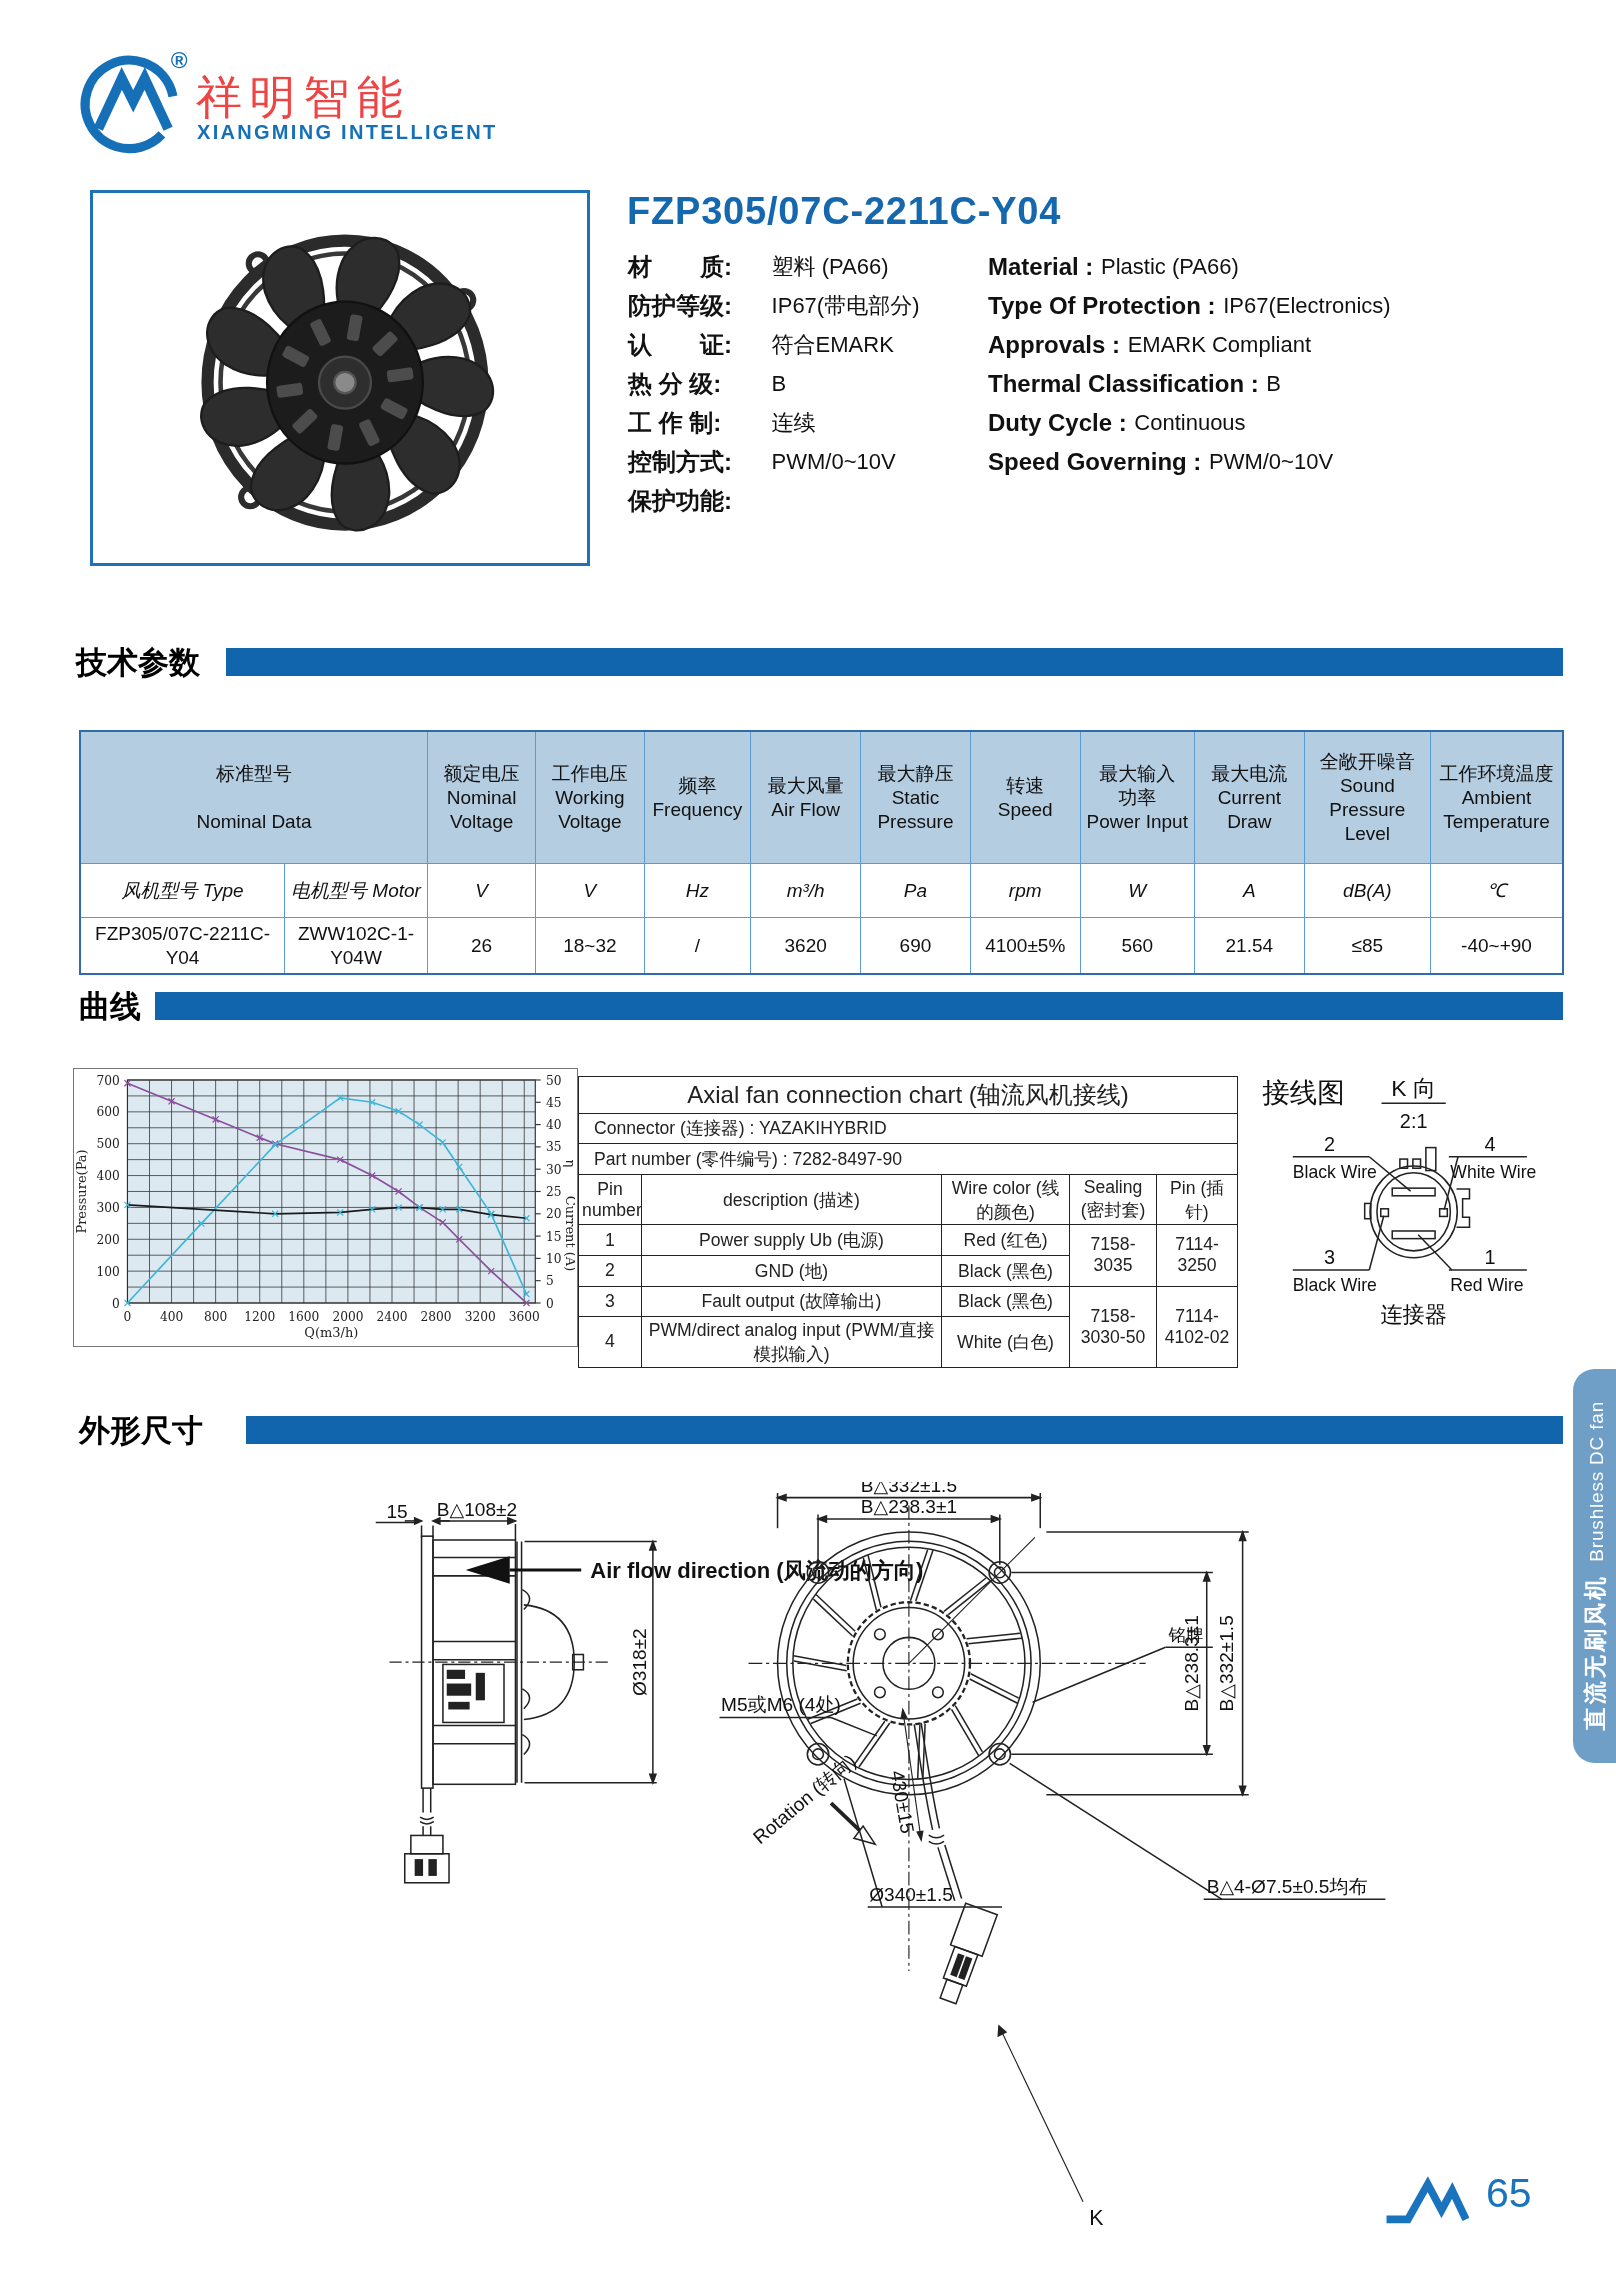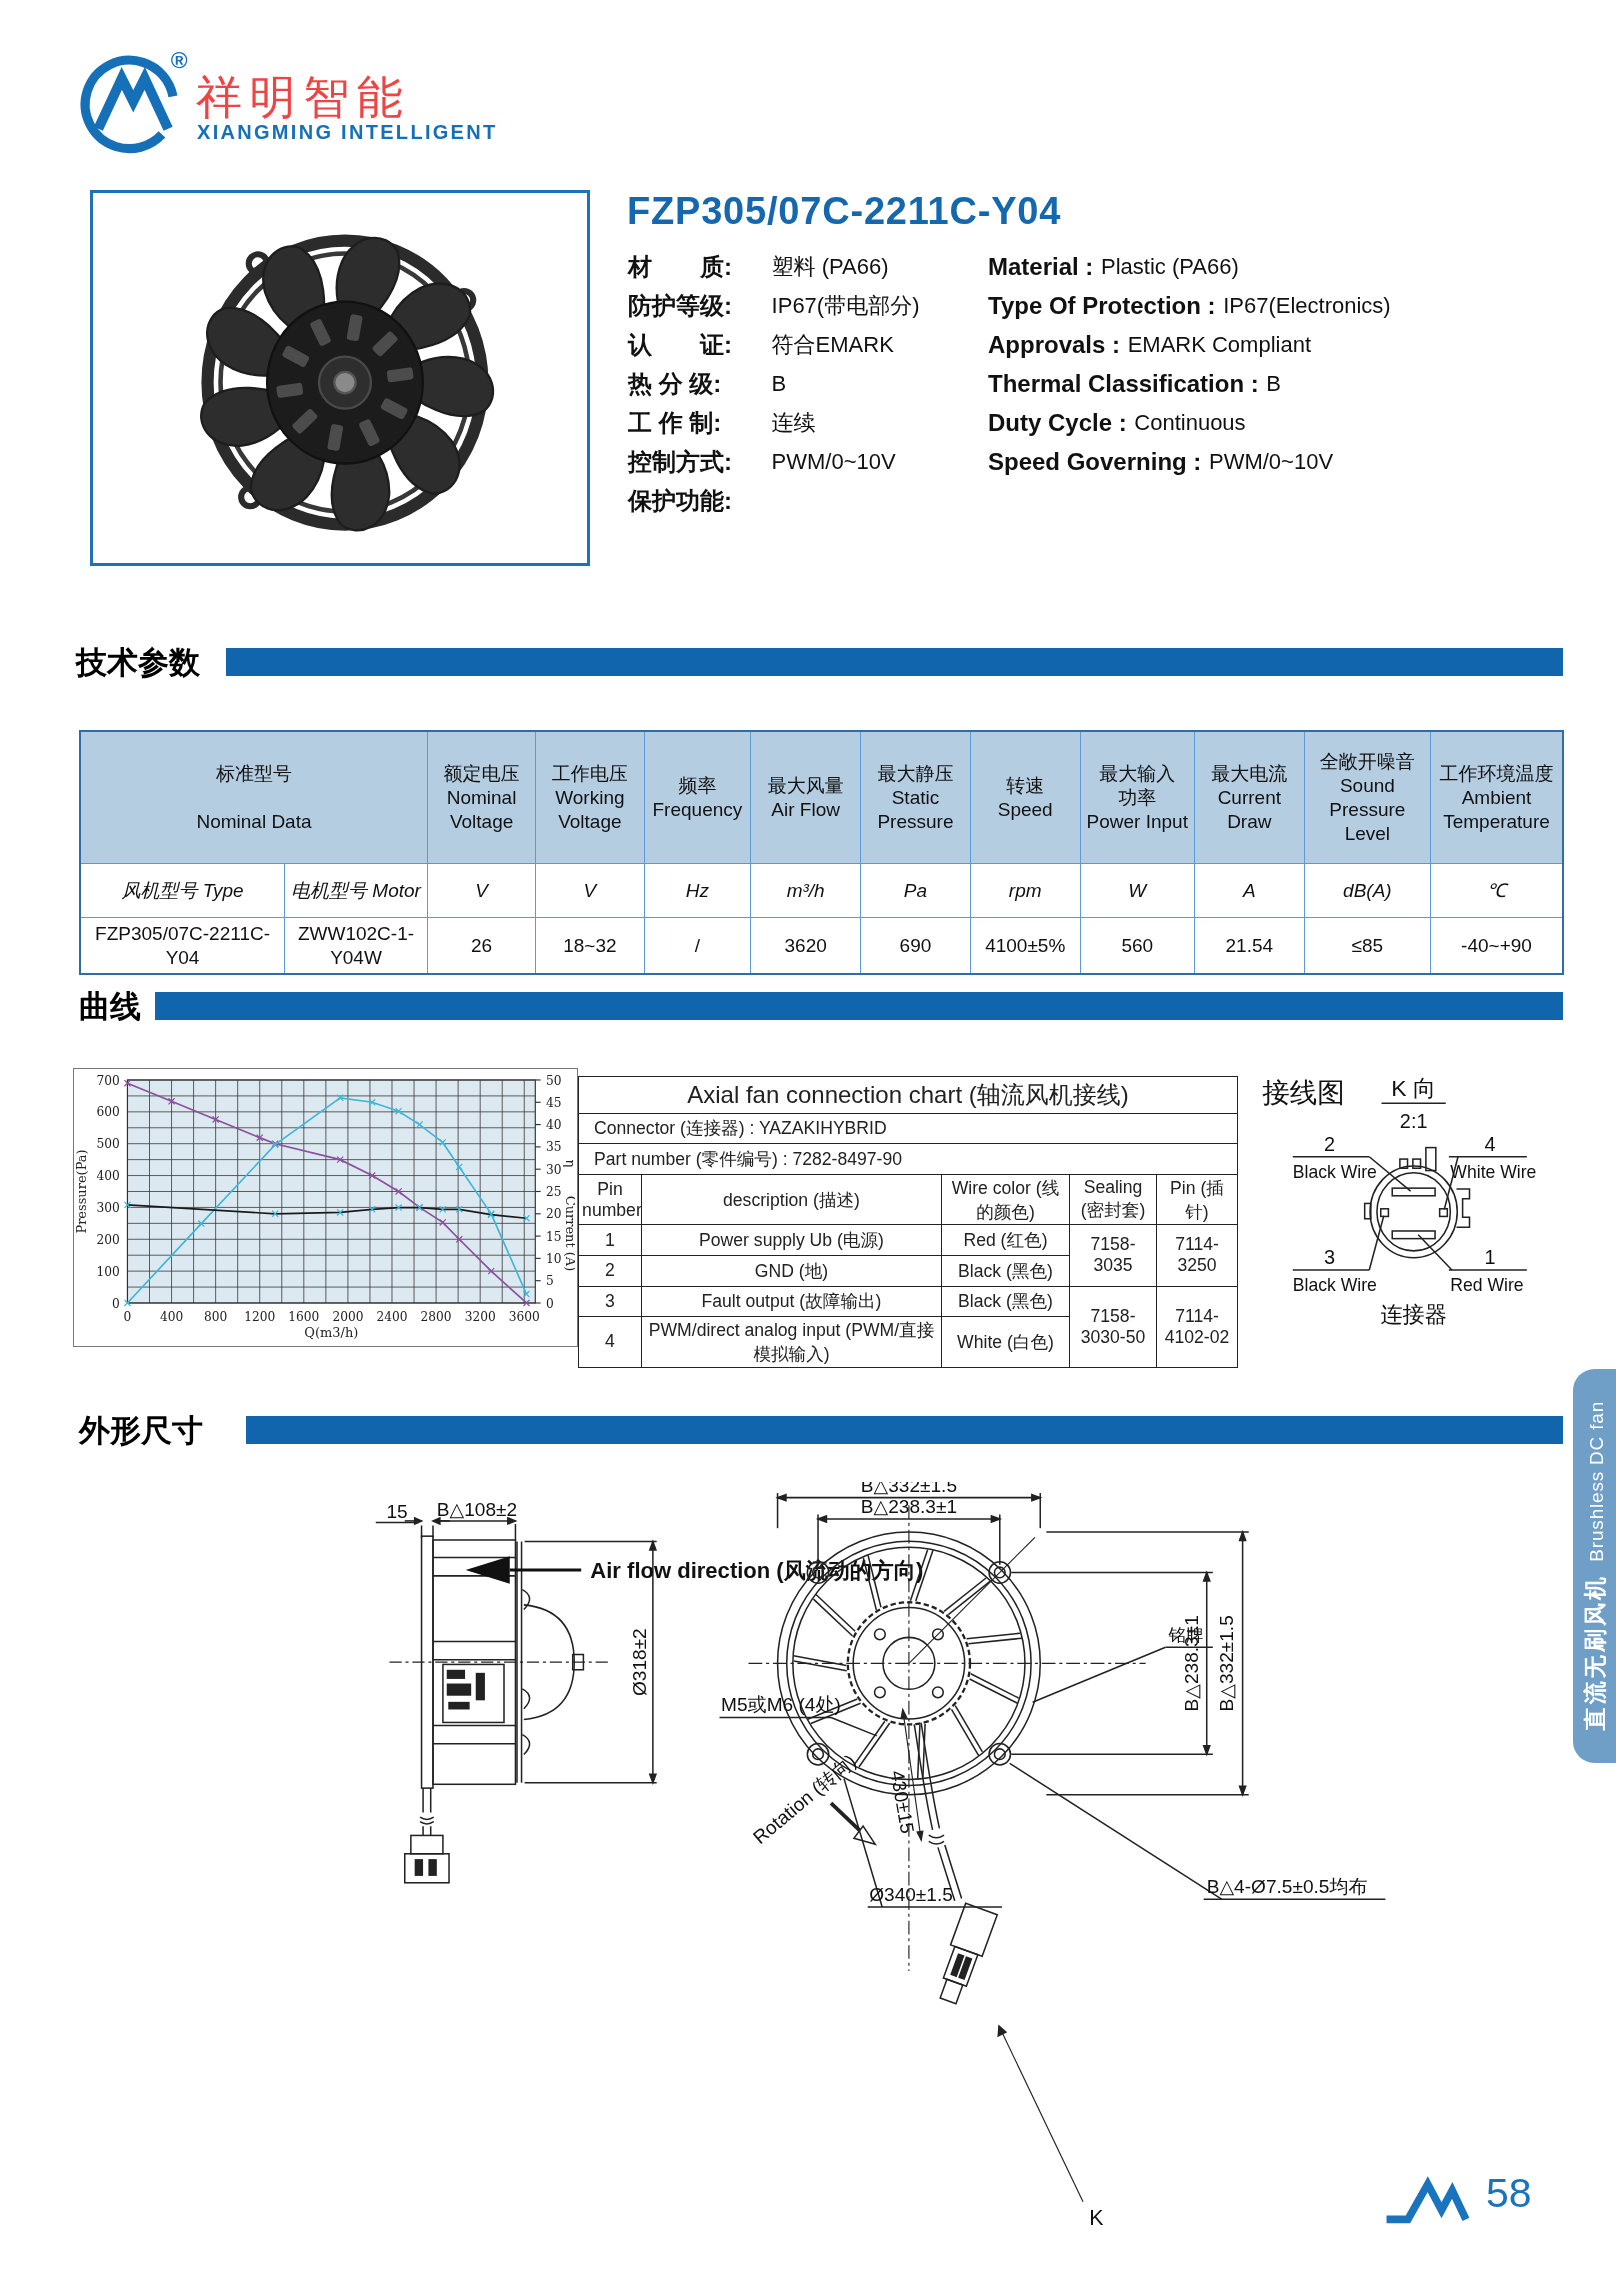--- a/index.html
+++ b/index.html
@@ -639,16 +639,16 @@
     <text x="486" y="972" font-size="28" fill="#111">K</text>
   </svg>
 
   <div class="abs side-tab">
     <div class="vtxt"><span class="cn">直流无刷风机</span><span class="en">&nbsp;&nbsp;</span><span class="en">Brushless DC fan</span></div>
   </div>
 
   <svg class="abs" style="left:1385px;top:2175px;" width="84" height="49" viewBox="0 0 110 64">
     <polyline points="2,58 30,58 56,12 74,46 88,20 106,58" fill="none" stroke="#1a73bd" stroke-width="10"></polyline>
   </svg>
-  <div class="abs page-num">58</div>
+  <div class="abs page-num">65</div>
 
 </div>
 
 
 </body></html>

